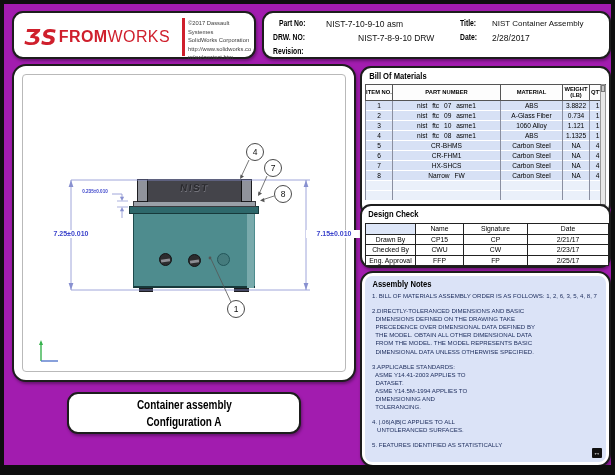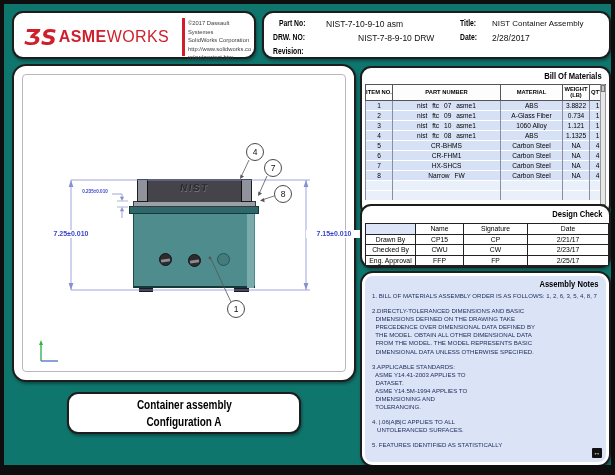--- a/index.html
+++ b/index.html
@@ -1,18 +1,18 @@
 <!DOCTYPE html>
 <html><head>
 <meta charset="utf-8">
 <style>
   * { margin:0; padding:0; box-sizing:border-box; }
   body { font-family:"Liberation Sans", sans-serif; background:#888; }
   #app{
-    position:relative; width:615px; height:475px; background:#0f766e;
+    position:relative; width:615px; height:475px; background:#a21caf;
     border:4px solid #0e0e0e; border-bottom:10px solid #0e0e0e; overflow:hidden;
   }
   .panel{
     position:absolute; background:#fff; border:2px solid #1d1d1d; border-radius:11px;
     box-shadow:1px 2px 3px rgba(0,0,0,.35);
   }
   .cond{ font-weight:bold; display:inline-block; transform:scaleX(.8); transform-origin:left center; white-space:nowrap; }
   .cond-c{ font-weight:bold; display:inline-block; transform:scaleX(.8); transform-origin:center center; white-space:nowrap; }
 
   
@@ -29,21 +29,21 @@
 
   
   .sheet-inner{ position:absolute; left:8px; top:8px; right:8px; bottom:8px; border:1px solid #b9b9b9; border-radius:4px; }
   .dim{ position:absolute; font-size:7px; font-weight:bold; color:#3b43cb; background:#fff; text-align:center; padding:0 1px; line-height:8px; }
   .balloon{ position:absolute; width:18px; height:18px; border:1px solid #4a4a4a; border-radius:50%; background:#fff; font-size:8.5px; color:#111; display:flex; align-items:center; justify-content:center; }
   .screw{ position:absolute; width:13px; height:13px; border-radius:50%; background:#2c2c2e; border:1px solid #141416; }
   .screw i{ position:absolute; left:1px; right:1px; top:5px; height:2.5px; background:#8d8d93; transform:rotate(-8deg); }
   .hole{ position:absolute; width:13px; height:13px; border-radius:50%; border:1.5px solid #23565a; background:#457b7d; }
 
   
-  .box-title{ display:block; text-align:right; font-size:9.5px; color:#000; padding-top:2px; }
+  .box-title{ display:block; text-align:left; font-size:9.5px; color:#000; padding-top:2px; }
   table{ border-collapse:collapse; table-layout:fixed; }
   .bom-table{ position:absolute; left:3px; top:16px; width:240px; font-size:6.3px; }
   .bom-table th{ font-size:5.8px; font-weight:bold; background:#fdfdfd; border:1px solid #555; padding:1px 0; line-height:6.4px; }
   .bom-table td{ background:#d7e1f5; border-left:1px solid #8a8fa0; border-right:1px solid #8a8fa0; border-top:1px solid #fff; text-align:center; padding:1px 0; font-size:6.6px; height:9px; line-height:7px; overflow:hidden; white-space:nowrap; }
   .bom-table tr.empty td{ background:#eaf0fa; }
   .bom-table td.partnum{ word-spacing:3px; }
   .bom-scroll{ position:absolute; right:3px; top:16px; width:6px; height:128px; border:1px solid #9a9a9a; background:#e8e8e8; border-radius:2px; }
   .bom-scroll .btn{ position:absolute; left:0; width:4px; height:7px; background:#c6c6c6; border:1px solid #777; }
   .dc-table{ position:absolute; left:3px; top:17px; width:243px; font-size:6.8px; }
   .dc-table td, .dc-table th{ border:1px solid #222; text-align:center; padding:1px 0; height:10.5px; font-weight:normal; background:#fff; overflow:hidden; white-space:nowrap; }
@@ -57,21 +57,21 @@
   .caption-line{ display:block; text-align:center; font-size:12.5px; line-height:17px; color:#000; }
 </style>
 </head>
 <body>
 
 <div id="app">
 
   <div class="panel" style="left:8px; top:7px; width:244px; height:48px;">
     <div class="logo-row">
       <span class="mark">ƷS</span>
-      <span class="brand"><b>ASME</b><span>WORKS</span></span>
+      <span class="brand"><b>FROM</b><span>WORKS</span></span>
     </div>
     <div class="red-div"></div>
     <div class="copy">
       <div>©2017 Dassault Systemes</div>
       <div>SolidWorks Corporation</div>
       <div>http://www.solidworks.co</div>
       <div>m/sw/contact.htm</div>
     </div>
   </div>
 

